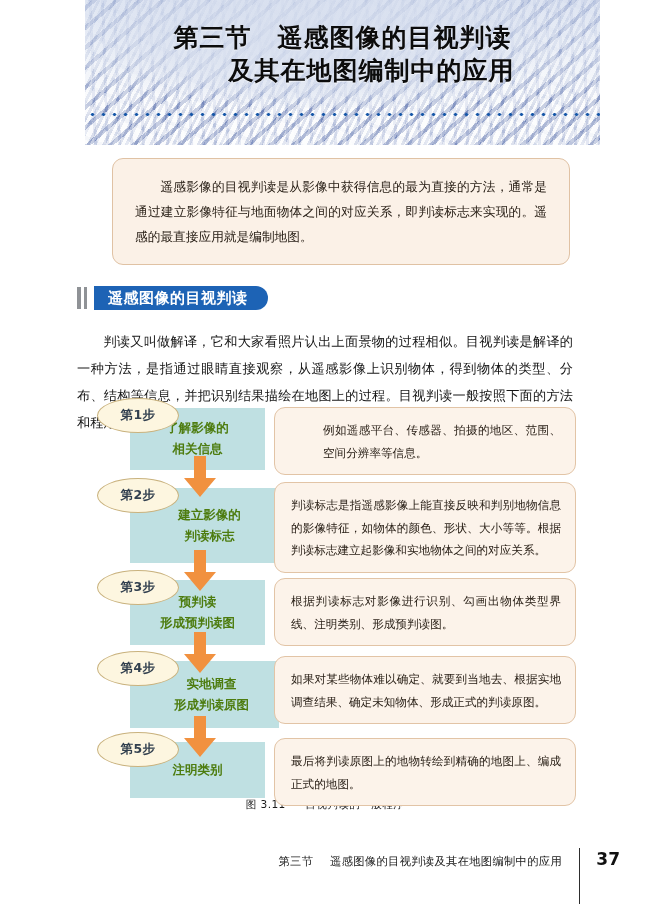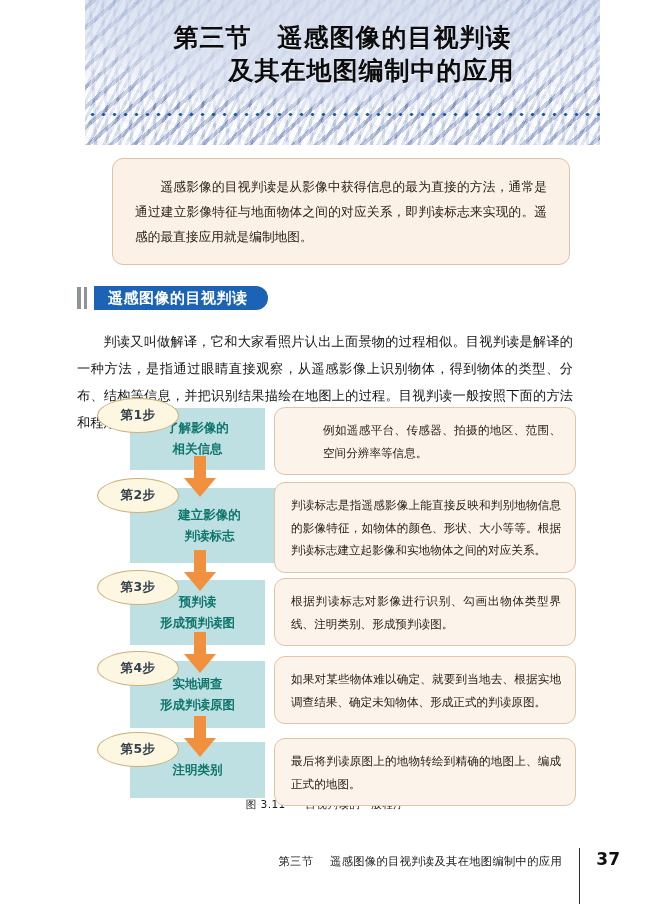--- a/index.html
+++ b/index.html
@@ -187,21 +187,21 @@
     background: #bfe0e2;
     z-index: 1;
     display: flex;
     flex-direction: column;
     align-items: center;
     justify-content: center;
     text-align: center;
     font-size: 12.5px;
     font-weight: bold;
     line-height: 1.65;
-    color: #0f766e;
+    color: #4d7c0f;
     font-family: "DejaVu Sans", "Liberation Sans", sans-serif;
   }
   .desc-box {
     position: absolute;
     left: 274px;
     width: 302px;
     box-sizing: border-box;
     padding: 11px 14px 10px 16px;
     border: 1px solid #e2c4a6;
     border-radius: 11px;
@@ -339,21 +339,21 @@
     <div class="desc-box" style="top:180px;">根据判读标志对影像进行识别、勾画出物体类型界线、注明类别、形成预判读图。</div>
     <div class="arrow" style="top:234px;">
       <svg width="36" height="42" viewBox="0 0 36 42" aria-hidden="true">
         <polygon points="12,0 24,0 24,22 34,22 18,41 2,22 12,22" fill="#f1913f"></polygon>
       </svg>
     </div>
   </div>
 
   <div class="flow-row">
     <div class="step-badge" style="top:253px;">第4步</div>
-    <div class="step-box" style="top:263px;height:67px;">
+    <div class="step-box" style="top:263px;height:67px;padding-left:14px;">
       <span>实地调查</span>
       <span>形成判读原图</span>
     </div>
     <div class="desc-box" style="top:258px;">如果对某些物体难以确定、就要到当地去、根据实地调查结果、确定未知物体、形成正式的判读原图。</div>
     <div class="arrow" style="top:318px;">
       <svg width="36" height="42" viewBox="0 0 36 42" aria-hidden="true">
         <polygon points="12,0 24,0 24,22 34,22 18,41 2,22 12,22" fill="#f1913f"></polygon>
       </svg>
     </div>
   </div>

